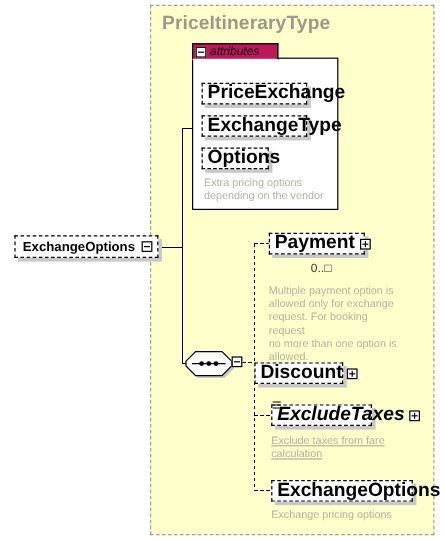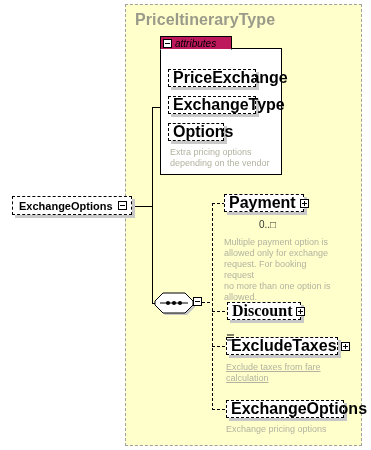--- a/index.html
+++ b/index.html
@@ -272,28 +272,28 @@
     <span class="exp plus"></span>
     <span style="width:3px"></span>
   </div>
   <div class="card" style="left:259px; top:219px;">0..□</div>
   <div class="annot" style="left:224px; top:237px; width:112px;">Multiple payment option is
 allowed only for exchange
 request. For booking request
 no more than one option is
 allowed.</div>
 
-  <div class="node" style="left:227px; top:302px; width:74px;font-family:Liberation Serif, serif;">
+  <div class="node" style="left:212px; top:302px; width:74px;">
     <span class="label">Discount</span>
     <span style="flex:1 1 auto"></span>
     <span class="exp plus"></span>
     <span style="width:3px"></span>
   </div>
 
-  <div class="node" style="left:226px; top:337px; width:112px;">
+  <div class="node" style="left:226px; top:337px; width:84px;font-style:italic;">
     <span class="label">ExcludeTaxes</span>
     <span style="flex:1 1 auto"></span>
     <span class="exp plus"></span>
     <span style="width:3px"></span>
   </div>
   <svg class="listmark" style="left:227px; top:334px;" viewBox="0 0 8 8">
     <line x1="0" y1="1" x2="7" y2="1" stroke="#000000" stroke-width="1"></line>
     <line x1="0" y1="3.5" x2="7" y2="3.5" stroke="#000000" stroke-width="1"></line>
     <line x1="0" y1="6" x2="7" y2="6" stroke="#000000" stroke-width="1"></line>
   </svg>

